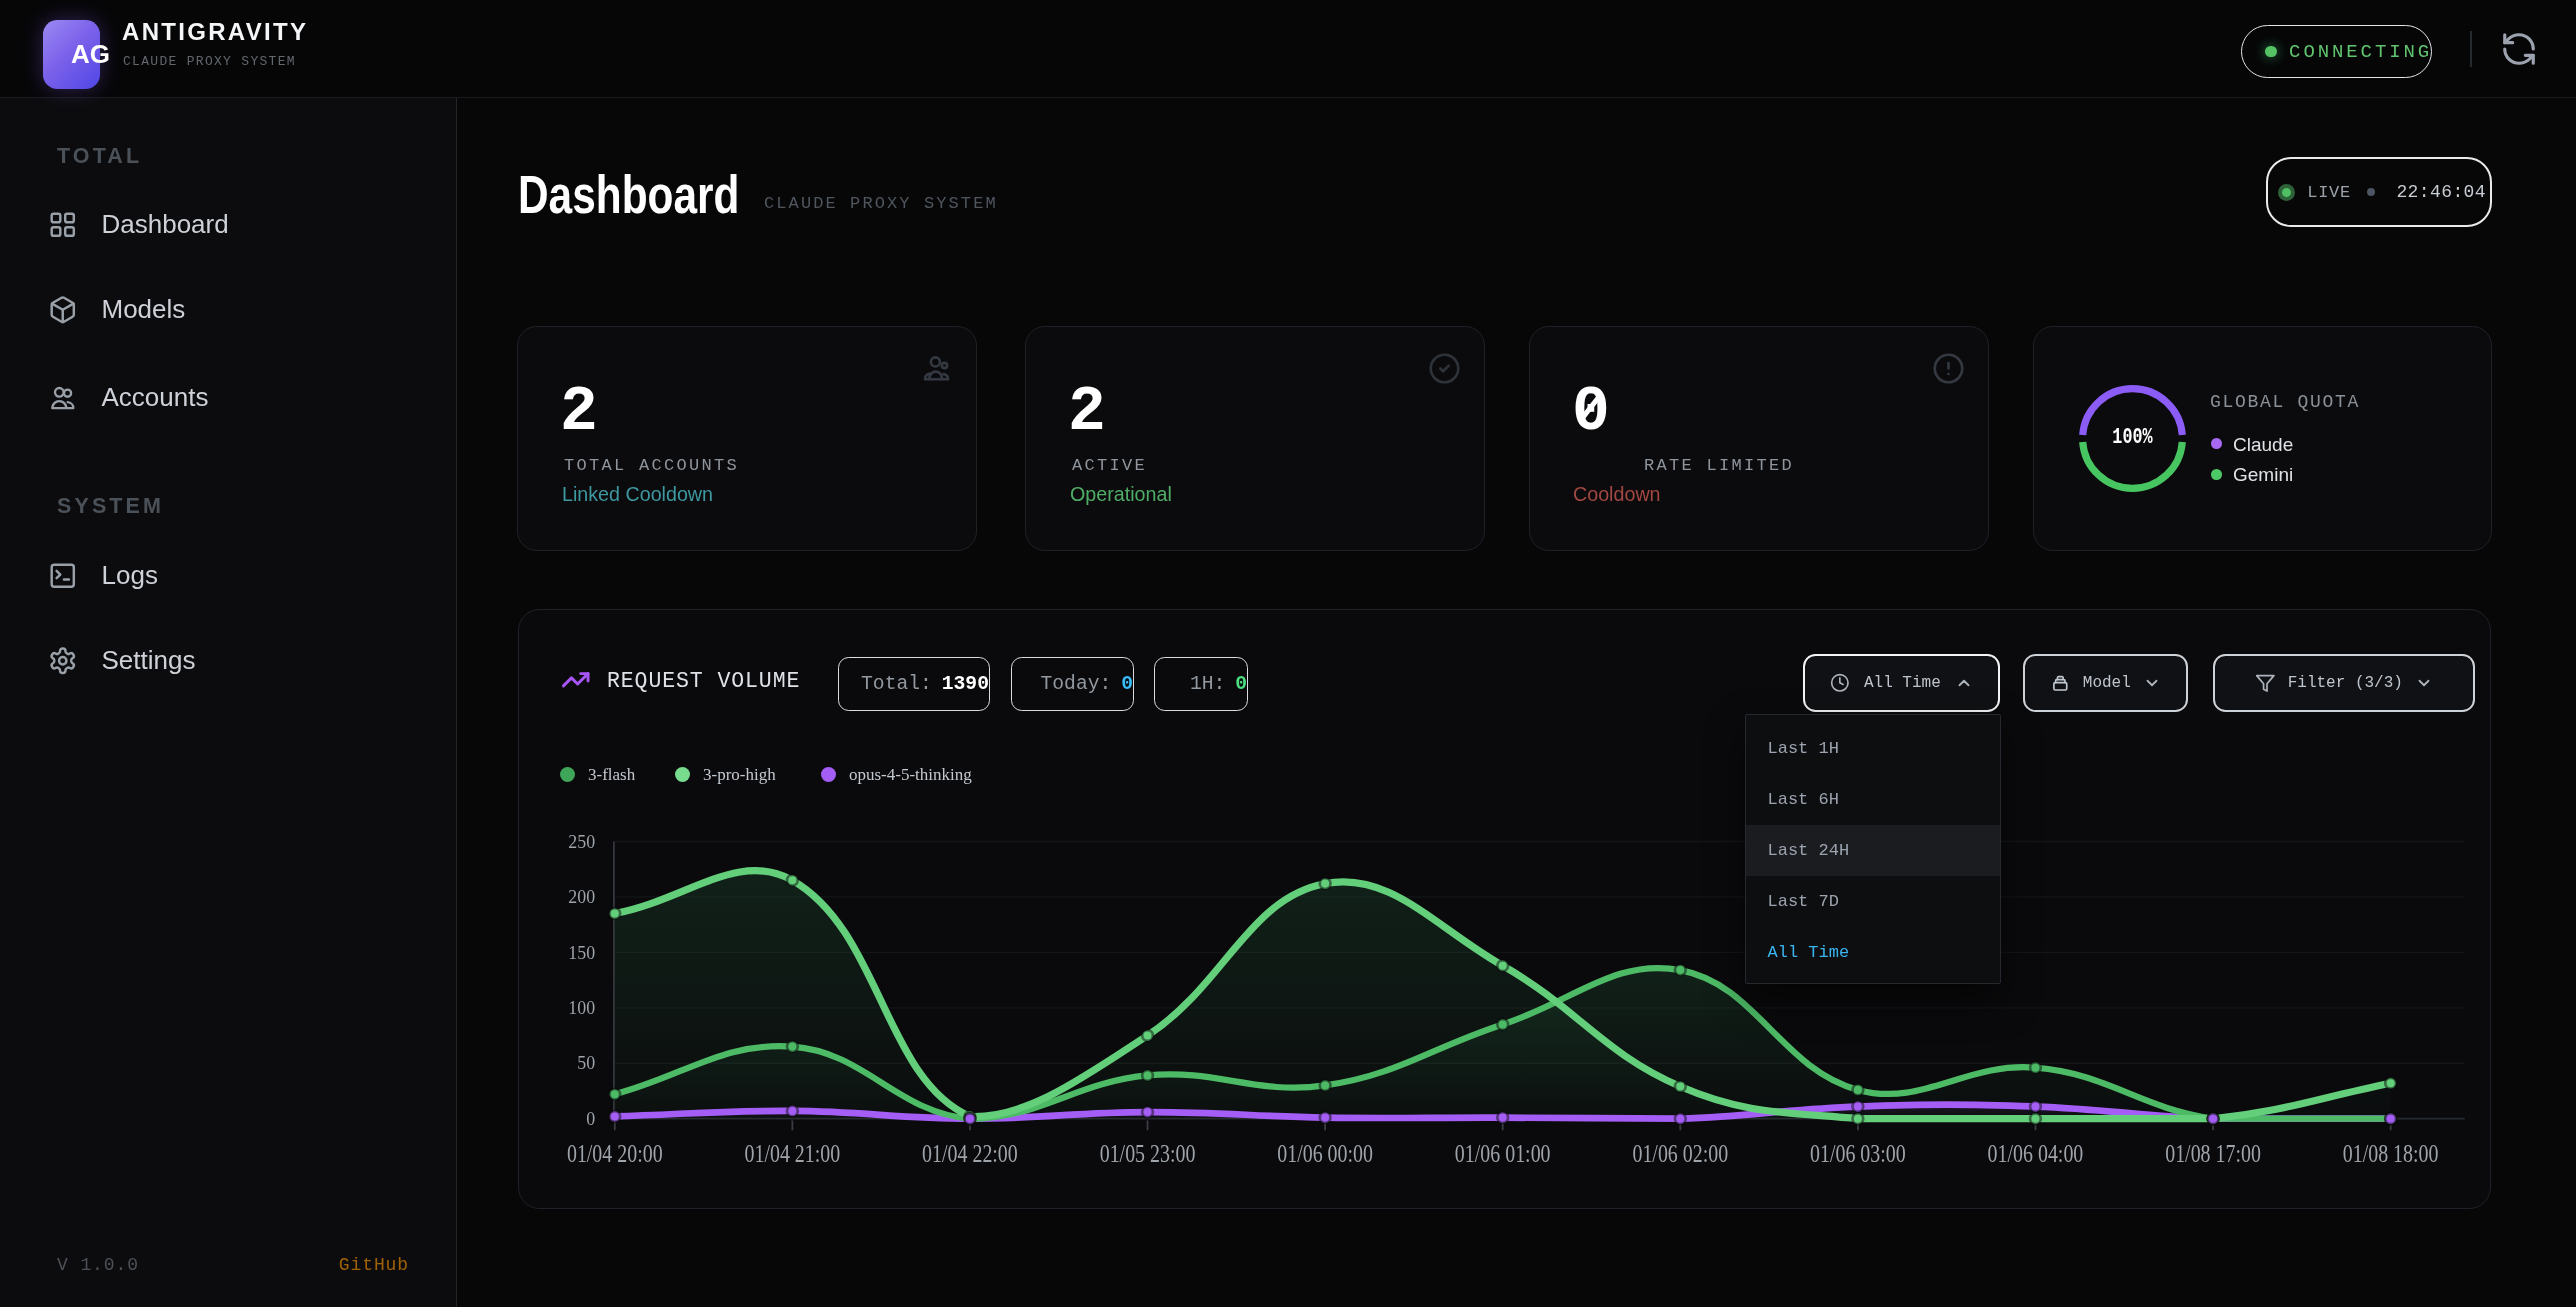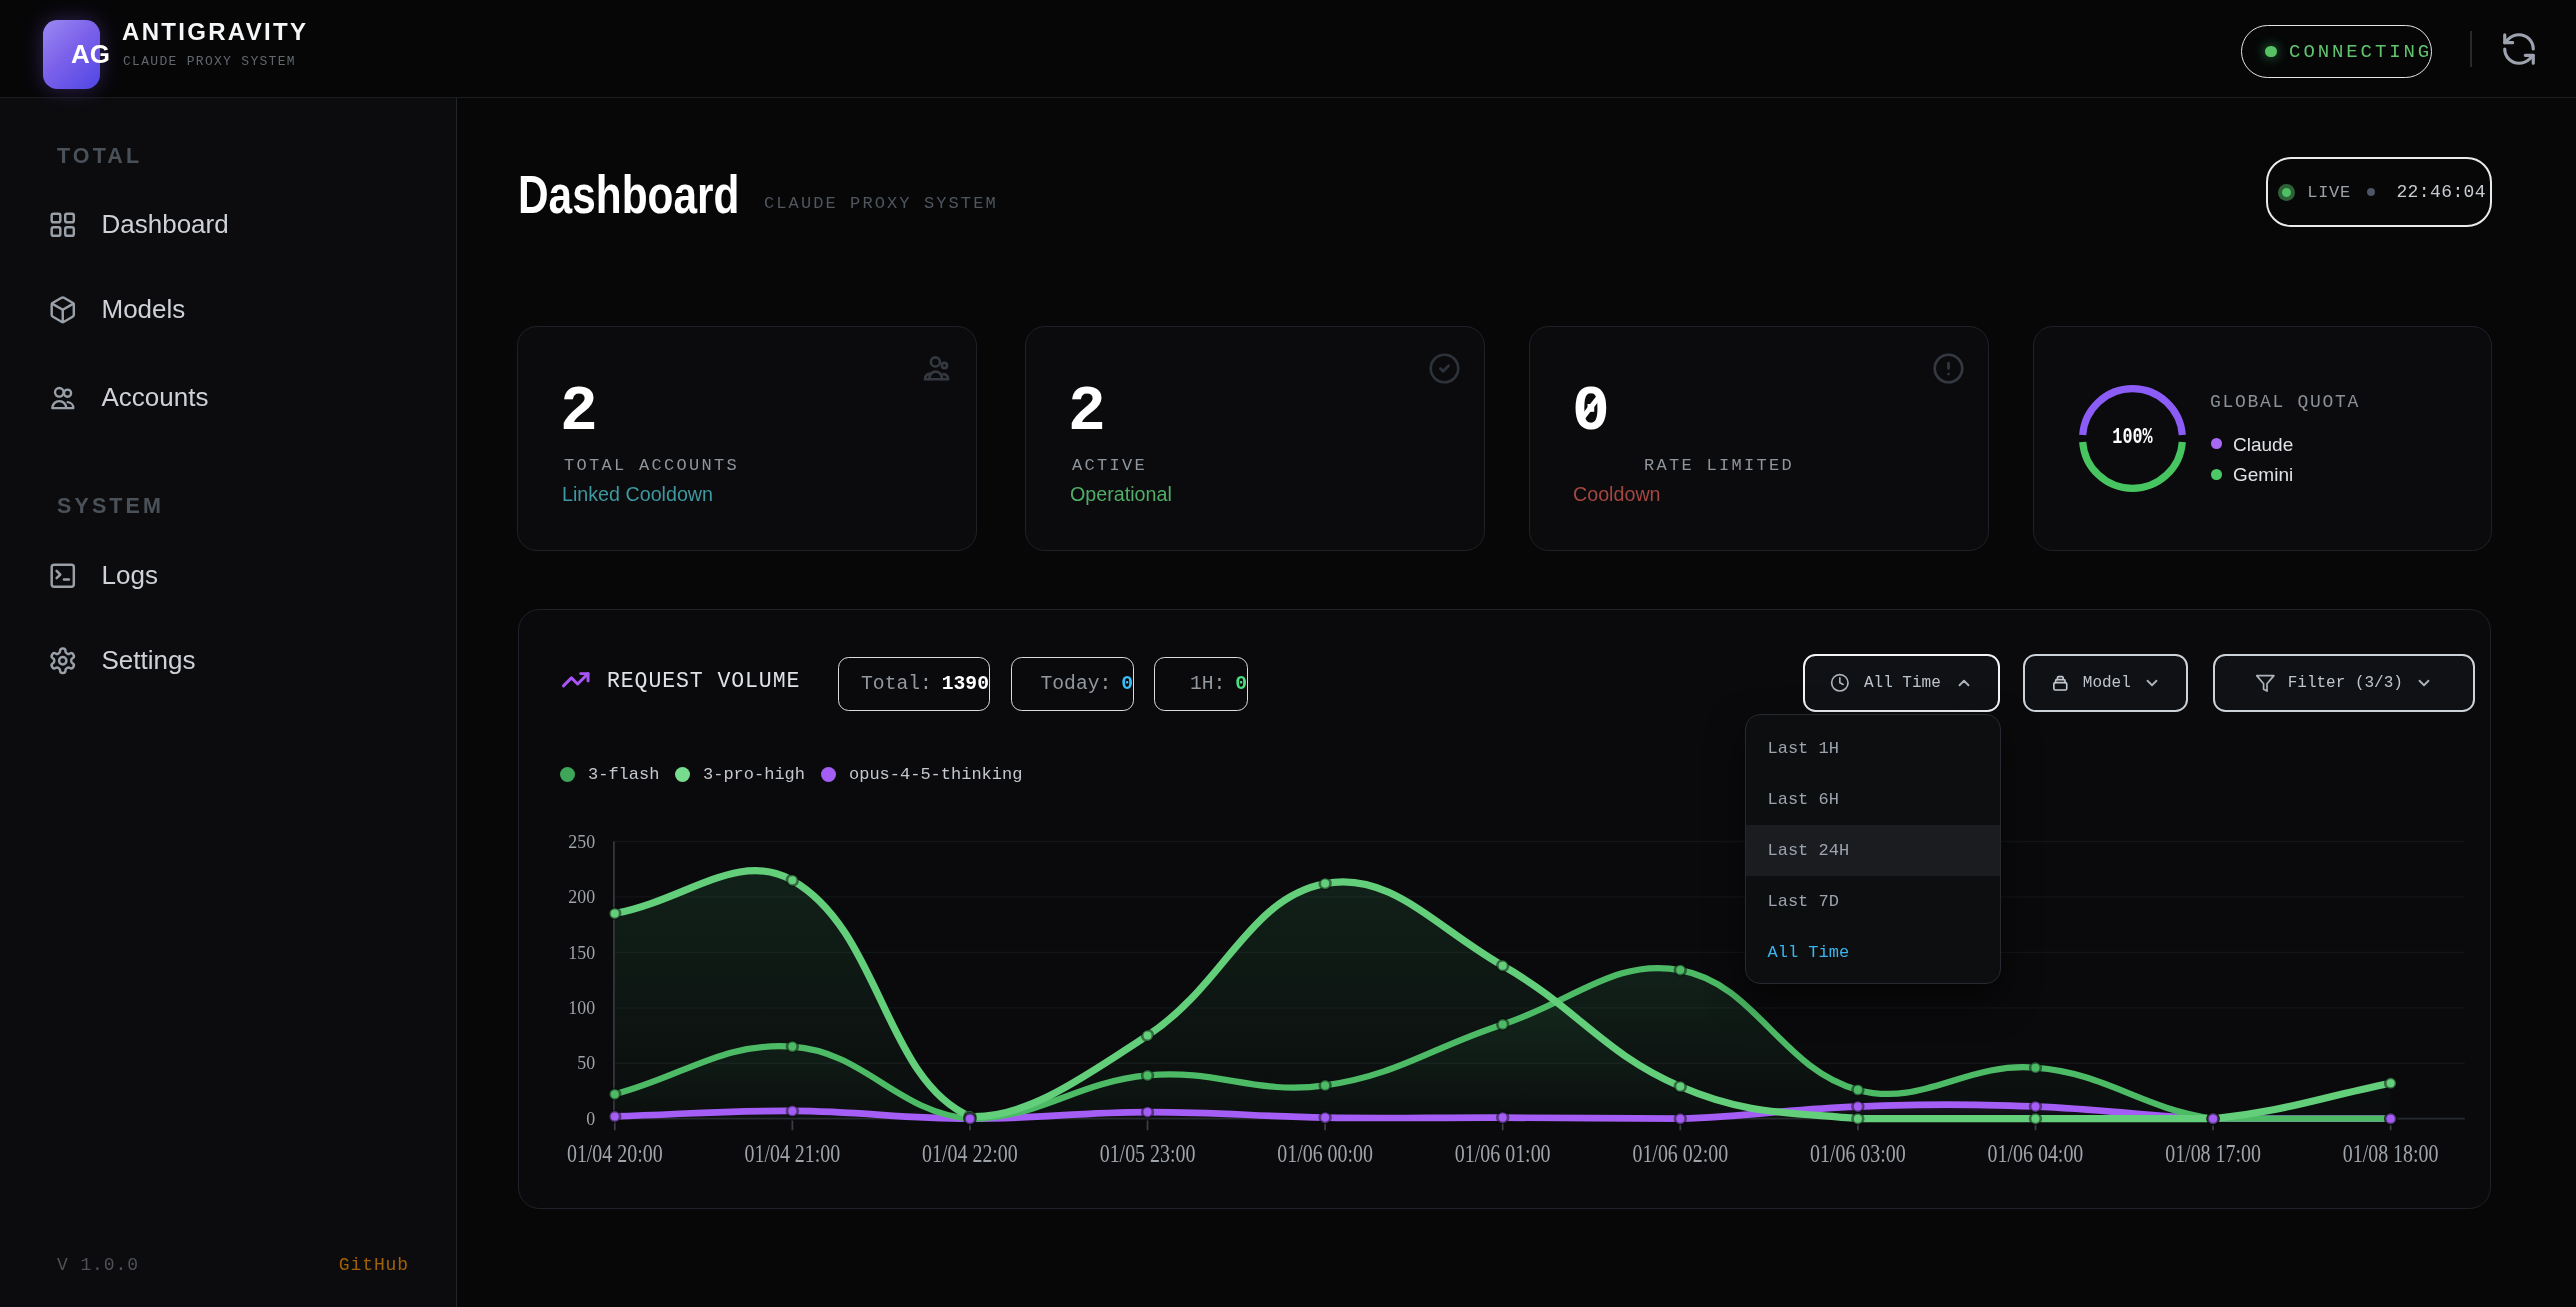--- a/index.html
+++ b/index.html
@@ -69,25 +69,25 @@
     background:#0a0a0c; border:1.8px solid #1f2228; border-radius:21.5px; }
   .hdr-badge { position:absolute; top:657px; height:54px; border:1.8px solid #dadce0;
     border-radius:10.7px; display:flex; align-items:center; justify-content:flex-end;
     font-family:"Liberation Mono",monospace; font-size:19.7px; }
   .ctl-btn { position:absolute; top:654px; height:58px; border-radius:12.5px;
     display:flex; align-items:center; justify-content:center;
     font-family:"Liberation Mono",monospace; font-size:16px; color:#bfc5cd;
     background:#101114; }
   .leg-dot { position:absolute; top:767px; width:15px; height:15px; border-radius:50%; }
   .leg-txt { position:absolute; top:765px; color:#c3c8cf; font-size:17px;
-    font-family:Liberation Mono, monospace; }
+    font-family:Liberation Serif, serif; }
 
   
   #dropdown { position:absolute; left:1745px; top:714px; width:256px; height:270px;
-    background:#0d0e10; border:1.8px solid #26292f; border-radius:15px; z-index:8;
+    background:#0d0e10; border:1.8px solid #26292f; border-radius:2px; z-index:8;
     box-shadow:0 16px 36px rgba(0,0,0,.55); }
   .dd-item { position:absolute; left:0; width:100%; height:51px; display:flex; align-items:center;
     padding-left:21.5px; color:#9ca3af; font-size:17px; font-family:"Liberation Mono",monospace; }
 </style>
 </head>
 <body>
 
 <div id="header">
   <div id="logo">AG</div>
   <div id="brand-title">ANTIGRAVITY</div>

